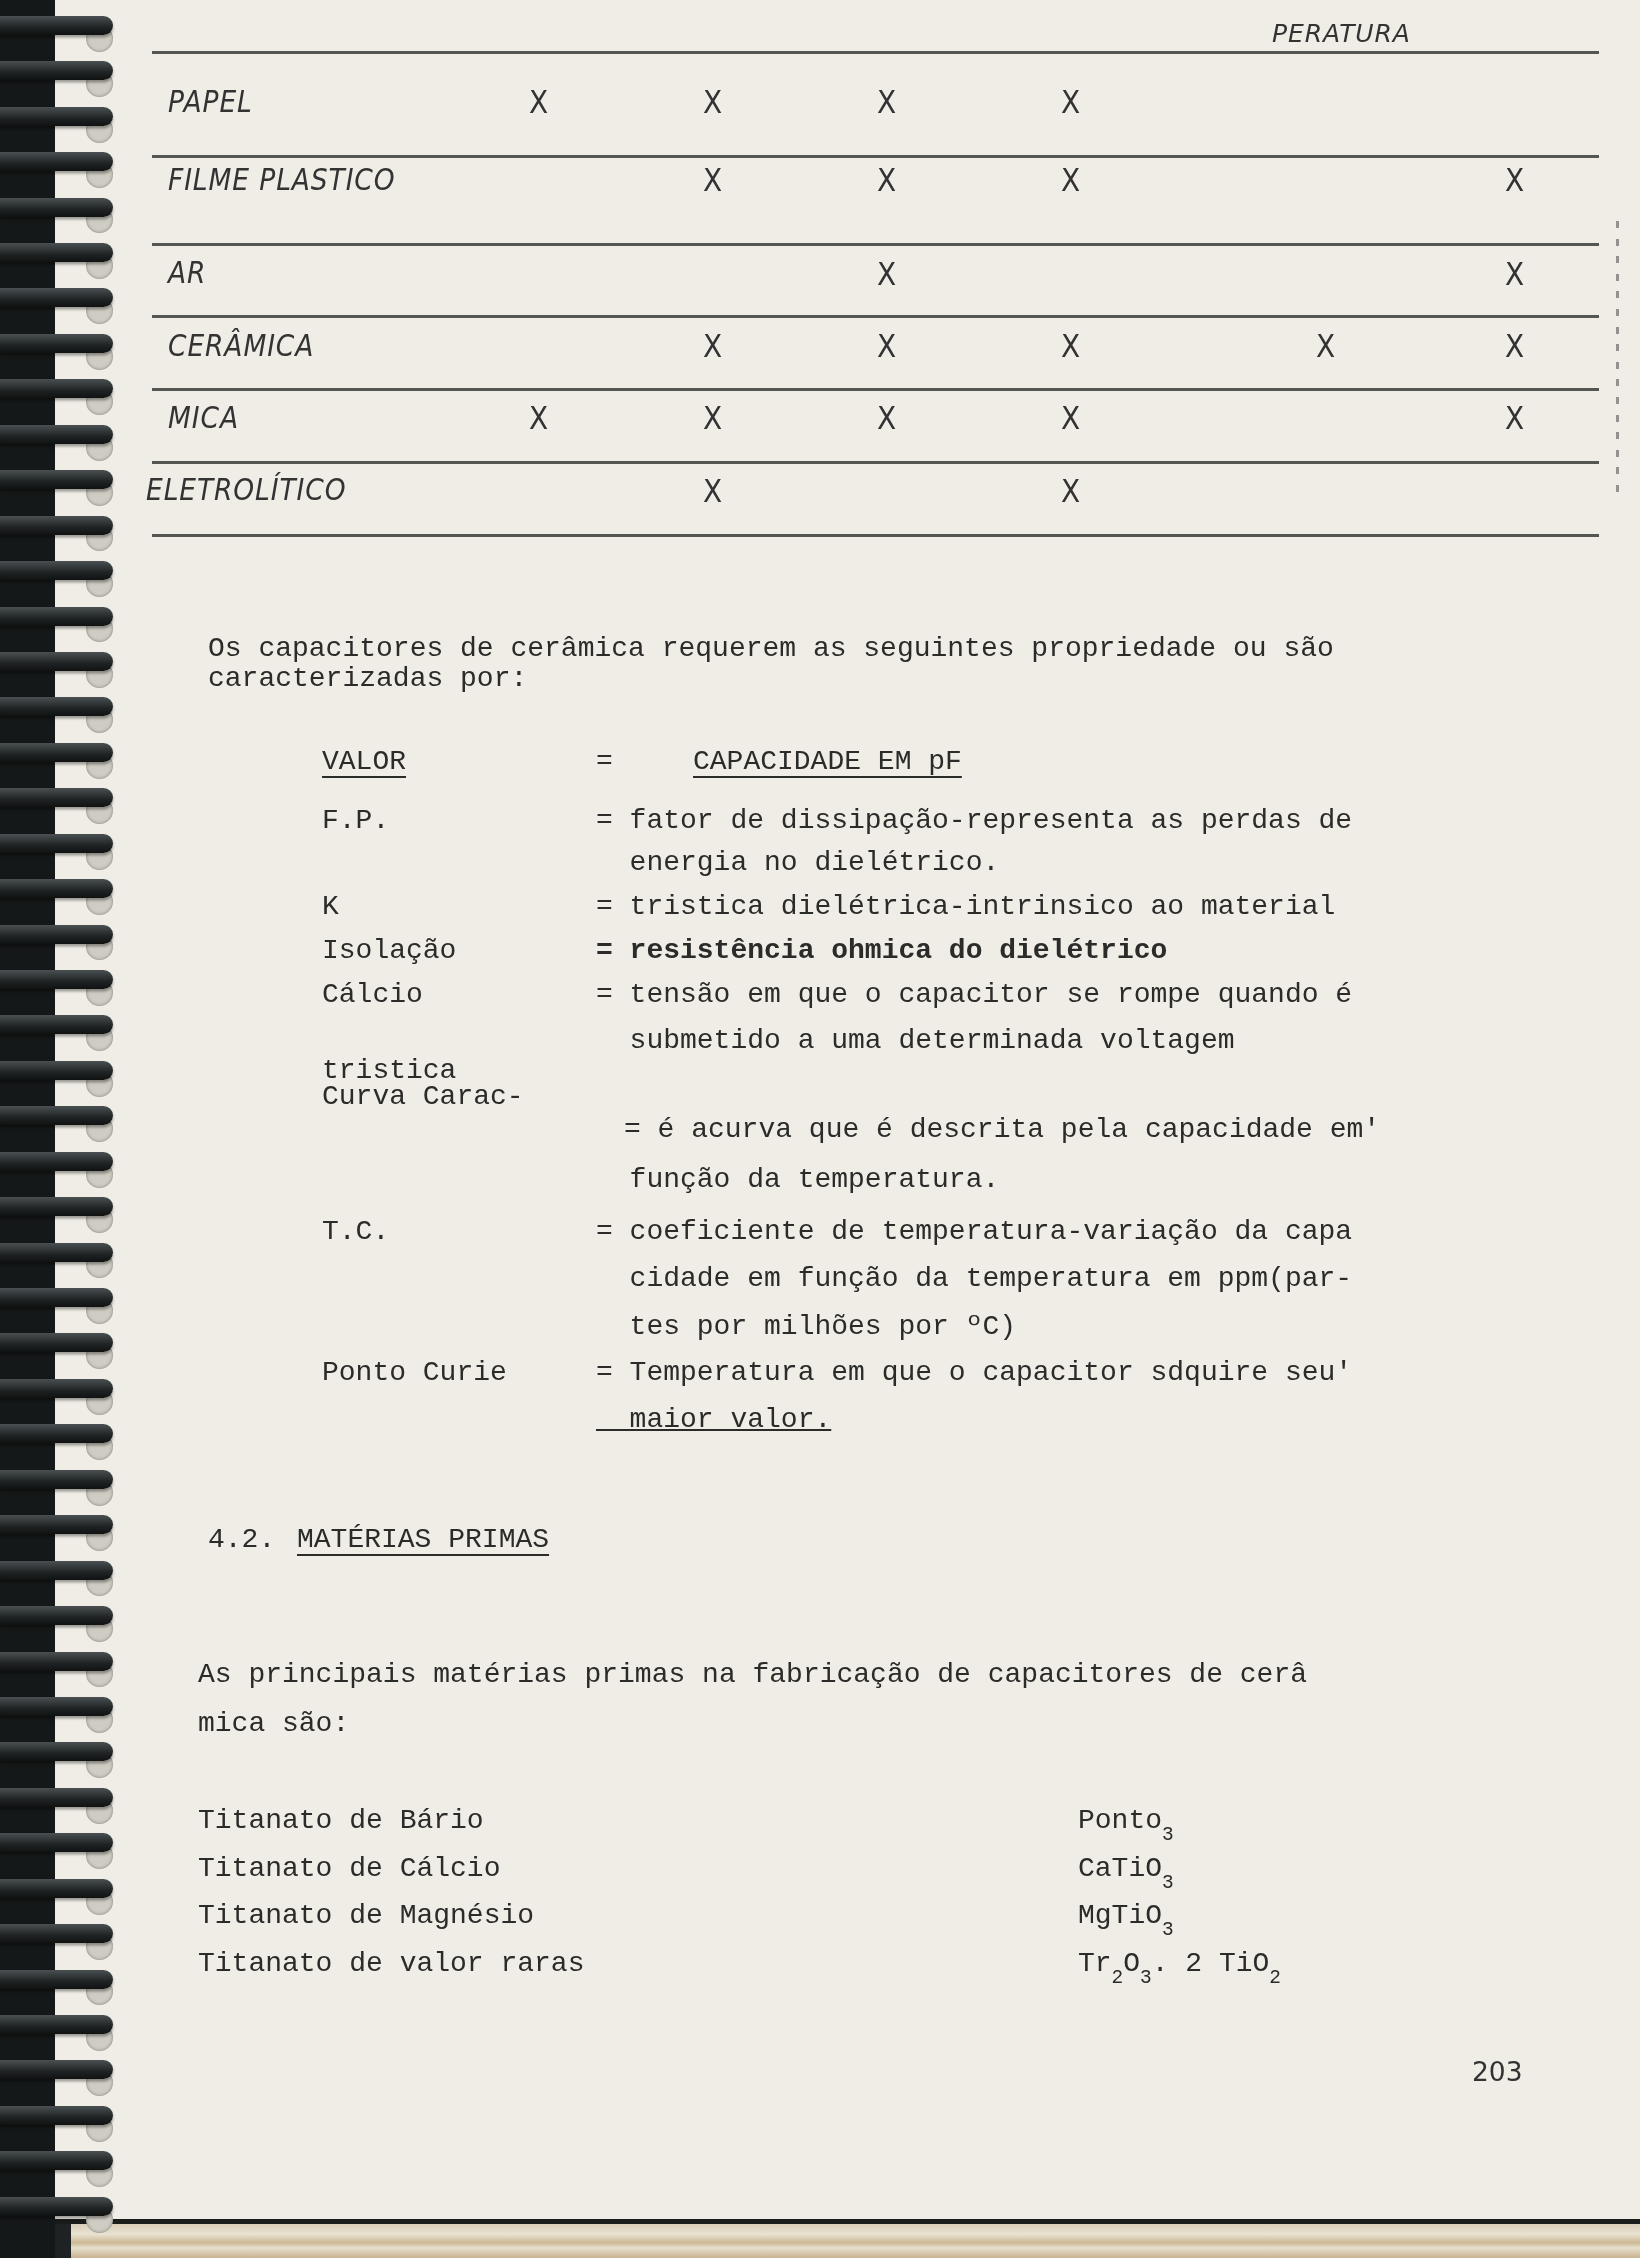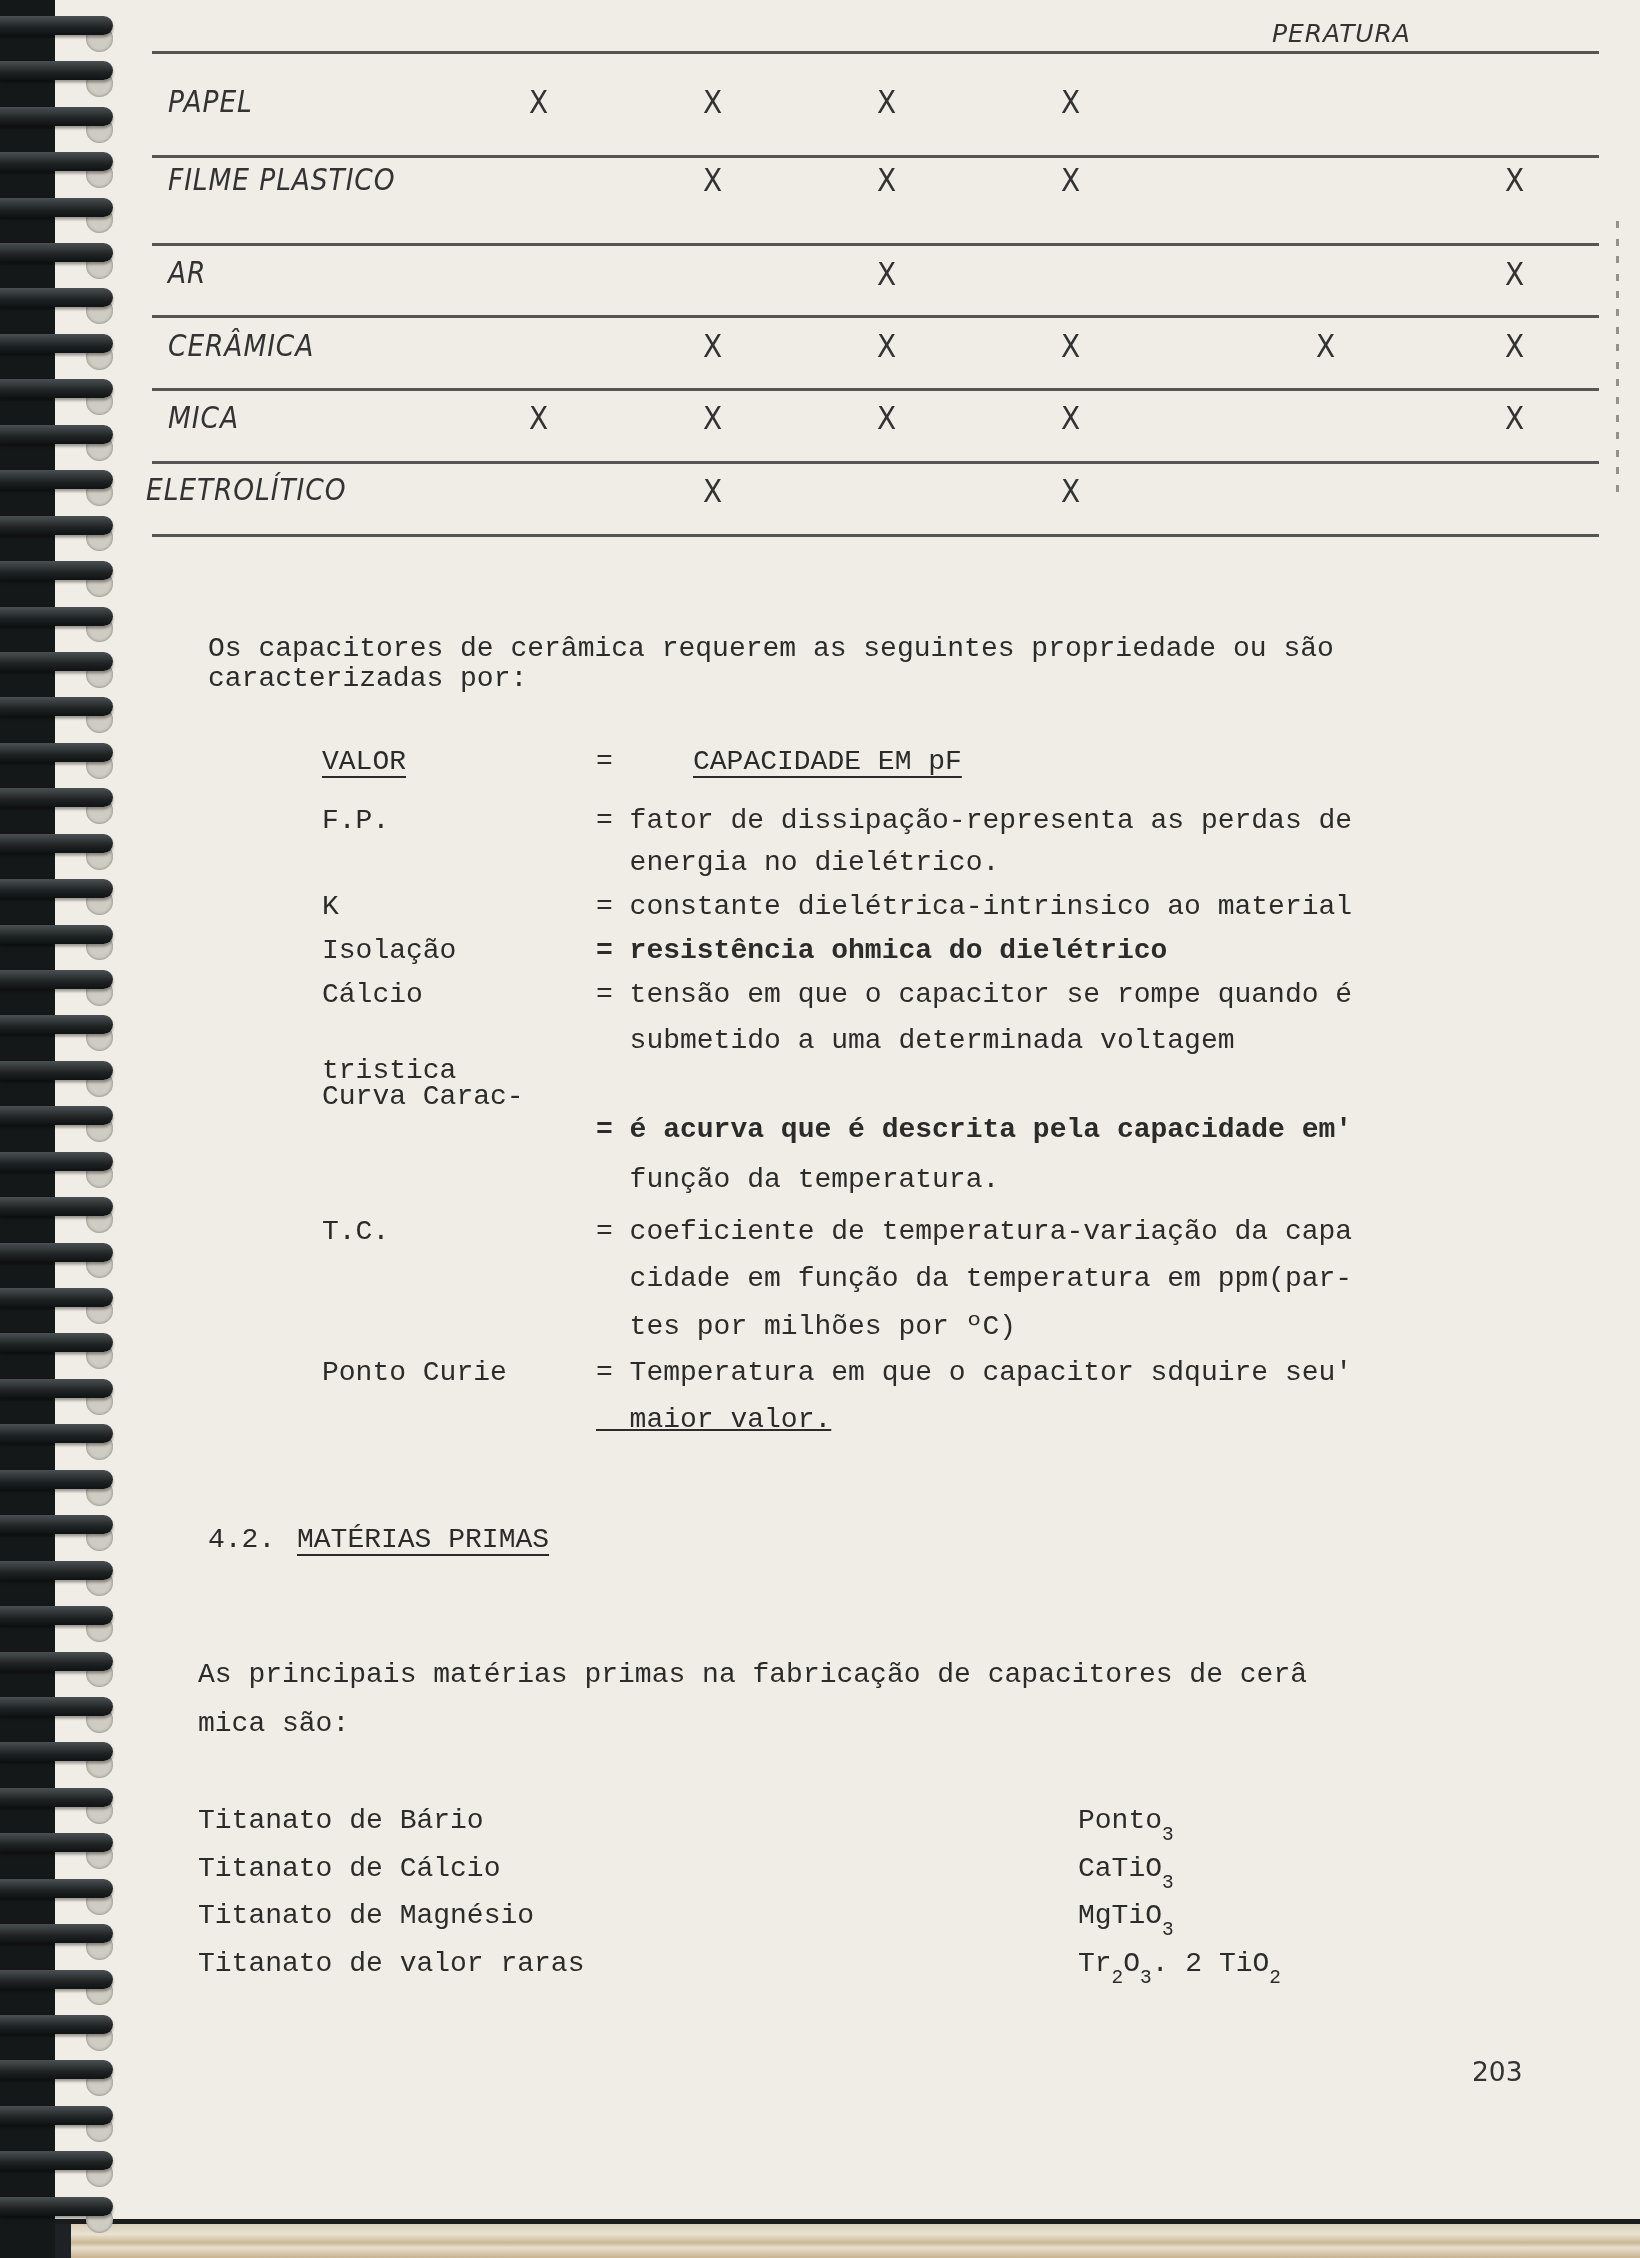--- a/index.html
+++ b/index.html
@@ -227,35 +227,35 @@
   <div class="t" style="left:596px;top:746px;">=</div>
   <div class="t u" style="left:693px;top:746px;">CAPACIDADE EM pF</div>
   <div id="defs">
       <div>
         <div class="t" style="left: 322px; top: 805px;">F.P.</div>
         <div class="t" style="left: 596px; top: 805px;">= fator de dissipação-representa as perdas de</div>
         <div class="t" style="left: 596px; top: 847px;">  energia no dielétrico.</div>
       </div>
       <div>
         <div class="t" style="left: 322px; top: 891px;">K</div>
-        <div class="t" style="left: 596px; top: 891px;">= constante dielétrica-intrinsico ao material</div>
+        <div class="t" style="left: 596px; top: 891px;">= tristica dielétrica-intrinsico ao material</div>
       </div>
       <div>
         <div class="t" style="left: 322px; top: 935px;">Isolação</div>
         <div class="t" style="left: 596px; top: 935px; font-weight: bold;">= resistência ohmica do dielétrico</div>
       </div>
       <div>
         <div class="t" style="left: 322px; top: 979px;">Cálcio</div>
         <div class="t" style="left: 596px; top: 979px;">= tensão em que o capacitor se rompe quando é</div>
         <div class="t" style="left: 596px; top: 1025px;">  submetido a uma determinada voltagem</div>
       </div>
       <div>
         <div class="t" style="left: 322px; top: 1081px;">Curva Carac-</div>
         <div class="t" style="left: 322px; top: 1055px;">tristica</div>
-        <div class="t" style="left: 596px; top: 1114px; font-weight: bold;">= é acurva que é descrita pela capacidade em'</div>
+        <div class="t" style="left: 624px; top: 1114px;">= é acurva que é descrita pela capacidade em'</div>
         <div class="t" style="left: 596px; top: 1164px;">  função da temperatura.</div>
       </div>
       <div>
         <div class="t" style="left: 322px; top: 1216px;">T.C.</div>
         <div class="t" style="left: 596px; top: 1216px;">= coeficiente de temperatura-variação da capa</div>
         <div class="t" style="left: 596px; top: 1263px;">  cidade em função da temperatura em ppm(par-</div>
         <div class="t" style="left: 596px; top: 1311px;">  tes por milhões por ºC)</div>
       </div>
       <div>
         <div class="t" style="left: 322px; top: 1357px;">Ponto Curie</div>

